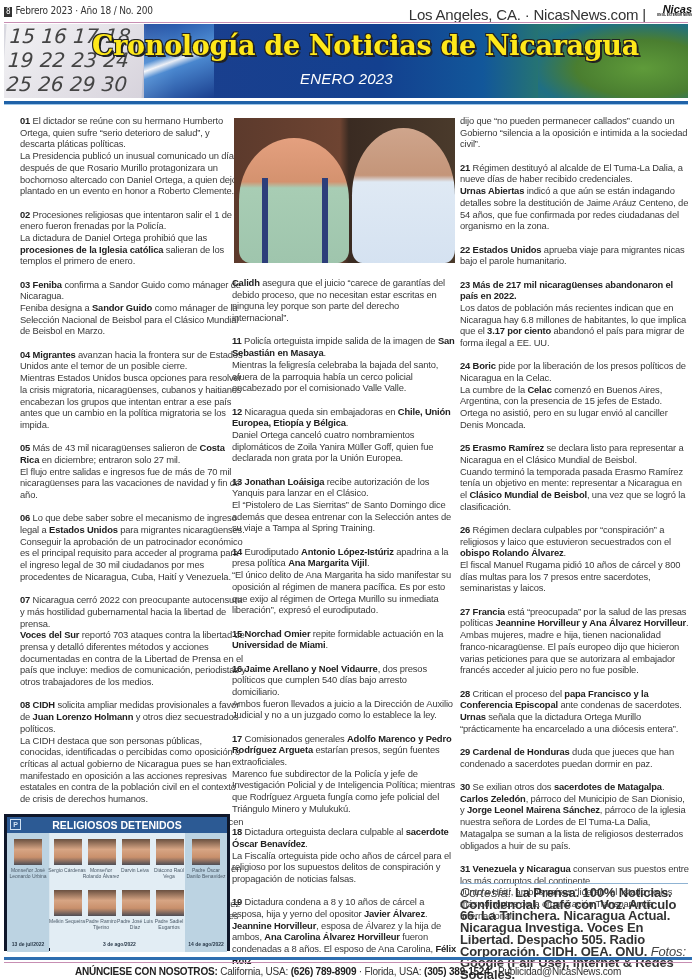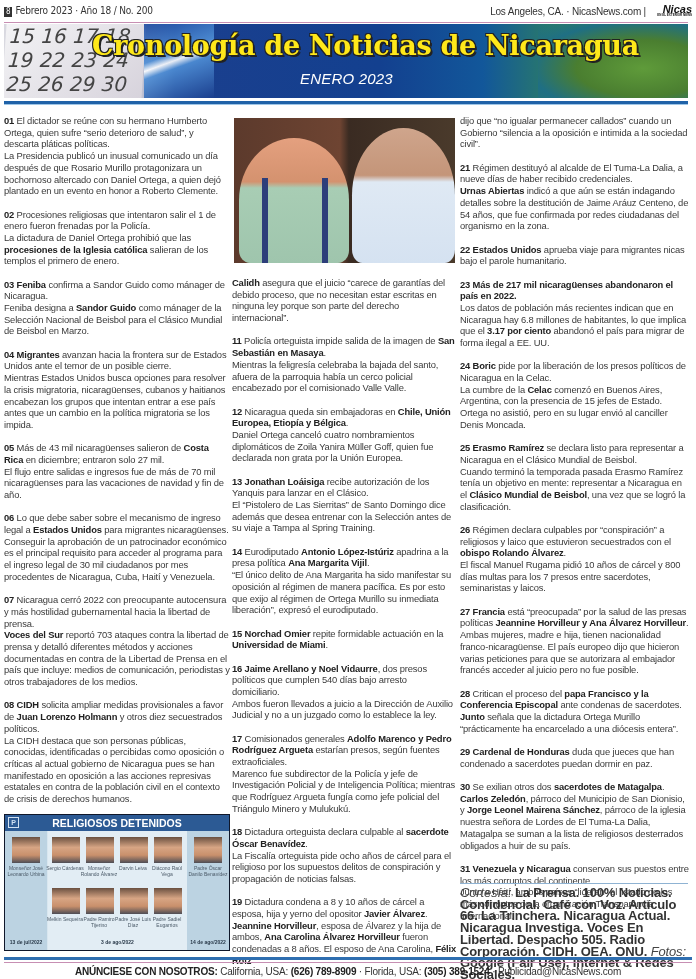--- a/index.html
+++ b/index.html
@@ -5,52 +5,52 @@
   * { box-sizing: border-box; margin: 0; padding: 0; }
   html, body { width: 696px; height: 979px; background: #ffffff; overflow: hidden; }
   body { font-family: "Liberation Sans", "DejaVu Sans", sans-serif; color: #333; position: relative; }
 
   
   .topbar { position: absolute; top: 0; left: 0; width: 696px; height: 22px; }
   .topbar .left { position: absolute; left: 4px; top: 5px; font-size: 10px; color: #333; font-family: "DejaVu Sans Condensed", "DejaVu Sans", sans-serif; letter-spacing: -0.2px; }
   .pagebox { display: inline-block; background: #333; color: #fff; font-size: 8px; padding: 0 2px; margin-right: 3px; line-height: 10px; }
   .topbar .center { position: absolute; left: 254px; top: 2px; font-family: "DejaVu Serif", serif; font-style: italic; font-weight: bold; font-size: 12.5px; color: #222; margin-top: 48px; }
   .heart { display: inline-block; color: #e05a83; font-size: 14px; font-style: normal; margin: 0 3px; }
-  .topbar .right { position: absolute; right: 50px; top: 6px; font-size: 10px; color: #333; letter-spacing: -0.2px; margin-left: 20px; }
+  .topbar .right { position: absolute; right: 50px; top: 6px; font-size: 15px; color: #333; letter-spacing: -0.2px; margin-left: 20px; }
   .logo { position: absolute; right: 4px; top: 4px; width: 40px; font-style: italic; font-weight: 900; font-size: 11px; color: #111; line-height: 10px; text-align: right; }
   .logo small { display: block; font-size: 3px; line-height: 3px; font-style: normal; }
   .rule-top { position: absolute; top: 22px; left: 4px; width: 684px; height: 1px; background: #c78fb3; }
 
   
   .banner { position: absolute; top: 24px; left: 4px; width: 684px; height: 74px; overflow: hidden;
     background: linear-gradient(90deg, #d9d9e0 0%, #c9c9d6 20%, #1b3f8e 25%, #13408f 55%, #12579a 70%, #2a7a6a 80%, #4c8c3a 90%, #5e9a3c 100%); }
   .cal { position: absolute; left: 0; top: 0; width: 140px; height: 74px; background: linear-gradient(135deg, #f3f3f5, #d7d3dc); color: #444; font-family: "DejaVu Sans", sans-serif; font-style: italic; font-size: 20px; line-height: 24px; padding-left: 4px; transform: skewX(-4deg); }
   .flag { position: absolute; left: 140px; top: 0; width: 70px; height: 74px; background: linear-gradient(160deg, #1e4aa0 0%, #4f8fd6 40%, #ffffff 48%, #4f8fd6 56%, #1b3f8e 100%); opacity: 0.9; }
   .island { position: absolute; right: 0; top: 0; width: 150px; height: 74px; background: radial-gradient(ellipse at 70% 60%, #5f9b3a 0%, #4a7e30 45%, #1f6f84 75%, rgba(18,87,154,0) 100%); }
   .banner-title { position: absolute; left: 88px; top: 6px; font-family: "DejaVu Serif", serif; font-weight: bold; font-size: 27px; color: #ffe81a; letter-spacing: -0.3px; text-shadow: -1px -1px 0 #222, 1px -1px 0 #222, -1px 1px 0 #222, 1px 1px 0 #222, 2px 2px 0 #222; white-space: nowrap; }
   .banner-sub { position: absolute; left: 296px; top: 46px; color: #fff; font-style: italic; font-size: 15px; letter-spacing: 0.2px; }
   .rule-blue { position: absolute; top: 101px; left: 4px; width: 684px; height: 4px; background: #1f62a8; border-bottom: 1px solid #9fc6e6; }
 
   
   .col { position: absolute; font-size: 9.4px; line-height: 11.7px; color: #3a3a3a; font-family: "Liberation Sans Narrow", "Liberation Sans", sans-serif; letter-spacing: -0.15px; }
-  .col1 { left: 4px; top: 115px; width: 226px; }
+  .col1 { left: 20px; top: 115px; width: 226px; }
   .col2 { left: 232px; top: 277px; width: 224px; }
   .col3 { left: 460px; top: 115px; width: 230px; }
   .item { margin-bottom: 11.6px; }
   .item b, .b { font-weight: bold; color: #222; }
   .num { font-weight: bold; color: #222; }
 
   .photo { position: absolute; left: 234px; top: 118px; width: 221px; height: 145px; overflow: hidden;
     background: linear-gradient(90deg, #5c3a2c 0%, #6e4432 48%, #3a2b22 52%, #4a3a2b 100%); }
   .photo .p1 { position: absolute; left: 5px; top: 20px; width: 110px; height: 125px; border-radius: 50% 50% 10% 10%; background: linear-gradient(#e4a07f 0%, #d4926f 35%, #a8cdb4 40%, #9fc5ad 100%); }
   .photo .p2 { position: absolute; left: 118px; top: 10px; width: 103px; height: 135px; border-radius: 50% 50% 10% 10%; background: linear-gradient(#cfa58c 0%, #c49579 35%, #dfe9f4 40%, #d5e2f1 100%); }
   .photo .strap { position: absolute; top: 60px; width: 6px; height: 85px; background: #2d3e7a; }
 
   
-  .rel { position: absolute; left: 4px; top: 814px; width: 226px; height: 137px; background: #d8e6ef; border: 1px solid #0f172a; }
+  .rel { position: absolute; left: 4px; top: 814px; width: 226px; height: 137px; background: #d8e6ef; border: 3px solid #0f172a; }
   .rel-head { height: 16px; background: #2c5a94; color: #fff; font-weight: bold; font-size: 10.5px; text-align: center; line-height: 16px; position: relative; }
   .rel-head .ic { position: absolute; left: 3px; top: 2px; width: 11px; height: 11px; border: 1px solid #cfe0f2; font-size: 7px; line-height: 9px; text-align: center; color: #cfe0f2; }
   .rel-side { position: absolute; top: 16px; width: 42px; height: 119px; background: #bcd3e2; }
   .rel-side.l { left: 0; } .rel-side.r { right: 0; }
   .rel-mid { position: absolute; left: 43px; top: 16px; width: 139px; height: 119px; background: #e2edf4; }
   .face { position: absolute; width: 28px; height: 26px; background: linear-gradient(#6a5040 0%, #d7a584 40%, #c9906c 70%, #4d4d55 100%); }
   .pname { position: absolute; font-size: 5px; line-height: 5.6px; color: #4b5a68; text-align: center; width: 40px; }
   .rdate { position: absolute; font-size: 5px; color: #2a3a4a; font-weight: bold; text-align: center; }
 
   
@@ -191,21 +191,21 @@
     <span class="num">18</span><span> Dictadura orteguista declara culpable al </span><b>sacerdote Óscar Benavídez</b><span>.</span><br><span>La Fiscalía orteguista pide ocho años de cárcel para el religioso por los supuestos delitos de conspiración y propagación de noticias falsas.</span>
   </div>
   <div class="item">
     <span class="num">19</span><span> Dictadura condena a 8 y 10 años de cárcel a esposa, hija y yerno del opositor </span><b>Javier Álvarez</b><span>.</span><br><b>Jeannine Horvilleur</b><span>, esposa de Álvarez y la hija de ambos, </span><b>Ana Carolina Álvarez Horvilleur</b><span> fueron condenadas a 8 años. El esposo de Ana Carolina, </span><b>Félix Roiz</b>
   </div>
 
 </div>
 
 <div class="col col3">
   <div class="item">
-    <span>dijo que “no igualar permanecer callados” cuando un Gobierno “silencia a la oposición e intimida a la sociedad civil”.</span>
+    <span>dijo que “no pueden permanecer callados” cuando un Gobierno “silencia a la oposición e intimida a la sociedad civil”.</span>
   </div>
   <div class="item">
     <span class="num">21</span><span> Régimen destituyó al alcalde de El Tuma-La Dalia, a nueve días de haber recibido credenciales.</span><br><b>Urnas Abiertas</b><span> indicó a que aún se están indagando detalles sobre la destitución de Jaime Aráuz Centeno, de 54 años, que fue confirmada por redes ciudadanas del organismo en la zona.</span>
   </div>
   <div class="item">
     <span class="num">22</span> <b>Estados Unidos</b><span> aprueba viaje para migrantes nicas bajo el parole humanitario.</span><br>
   </div>
   <div class="item">
     <span class="num">23</span> <b>Más de 217 mil nicaragüenses abandonaron el país en 2022.</b><br><span>Los datos de población más recientes indican que en Nicaragua hay 6.8 millones de habitantes, lo que implica que el </span><b>3.17 por ciento</b><span> abandonó el país para migrar de forma ilegal a EE. UU.</span>
   </div>
@@ -215,21 +215,21 @@
   <div class="item">
     <span class="num">25</span> <b>Erasmo Ramírez</b><span> se declara listo para representar a Nicaragua en el Clásico Mundial de Beisbol.</span><br><span>Cuando terminó la temporada pasada Erasmo Ramírez tenía un objetivo en mente: representar a Nicaragua en el </span><b>Clásico Mundial de Beisbol</b><span>, una vez que se logró la clasificación.</span>
   </div>
   <div class="item">
     <span class="num">26</span><span> Régimen declara culpables por “conspiración” a religiosos y laico que estuvieron secuestrados con el </span><b>obispo Rolando Álvarez</b><span>.</span><br><span>El fiscal Manuel Rugama pidió 10 años de cárcel y 800 días multas para los 7 presos entre sacerdotes, seminaristas y laicos.</span>
   </div>
   <div class="item">
     <span class="num">27</span> <b>Francia</b><span> está “preocupada” por la salud de las presas políticas </span><b>Jeannine Horvilleur y Ana Álvarez Horvilleur</b><span>.</span><br><span>Ambas mujeres, madre e hija, tienen nacionalidad franco-nicaragüense. El país europeo dijo que hicieron varias peticiones para que se autorizara al embajador francés acceder al juicio pero no fue posible.</span>
   </div>
   <div class="item">
-    <span class="num">28</span><span> Critican el proceso del </span><b>papa Francisco y la Conferencia Episcopal</b><span> ante condenas de sacerdotes.</span><br><b>Junto</b><span> señala que la dictadura Ortega Murillo “prácticamente ha encarcelado a una diócesis entera”.</span>
+    <span class="num">28</span><span> Critican el proceso del </span><b>papa Francisco y la Conferencia Episcopal</b><span> ante condenas de sacerdotes.</span><br><b>Urnas</b><span> señala que la dictadura Ortega Murillo “prácticamente ha encarcelado a una diócesis entera”.</span>
   </div>
   <div class="item">
     <span class="num">29</span> <b>Cardenal de Honduras</b><span> duda que jueces que han condenado a sacerdotes puedan dormir en paz.</span><br>
   </div>
   <div class="item">
     <span class="num">30</span><span> Se exilian otros dos </span><b>sacerdotes de Matagalpa</b><span>.</span><br><b>Carlos Zeledón</b><span>, párroco del Municipio de San Dionisio, y </span><b>Jorge Leonel Mairena Sánchez</b><span>, párroco de la iglesia nuestra señora de Lordes de El Tuma-La Dalia, Matagalpa se suman a la lista de religiosos desterrados obligados a huir de su país.</span>
   </div>
   <div class="item">
     <span class="num">31</span> <b>Venezuela y Nicaragua</b><span> conservan sus puestos entre los más corruptos del continente.</span><br><span>Junto a Haití, ambos países “lideran” el listado de los más corruptos de la organización Transparencia Internacional.</span>
   </div>

